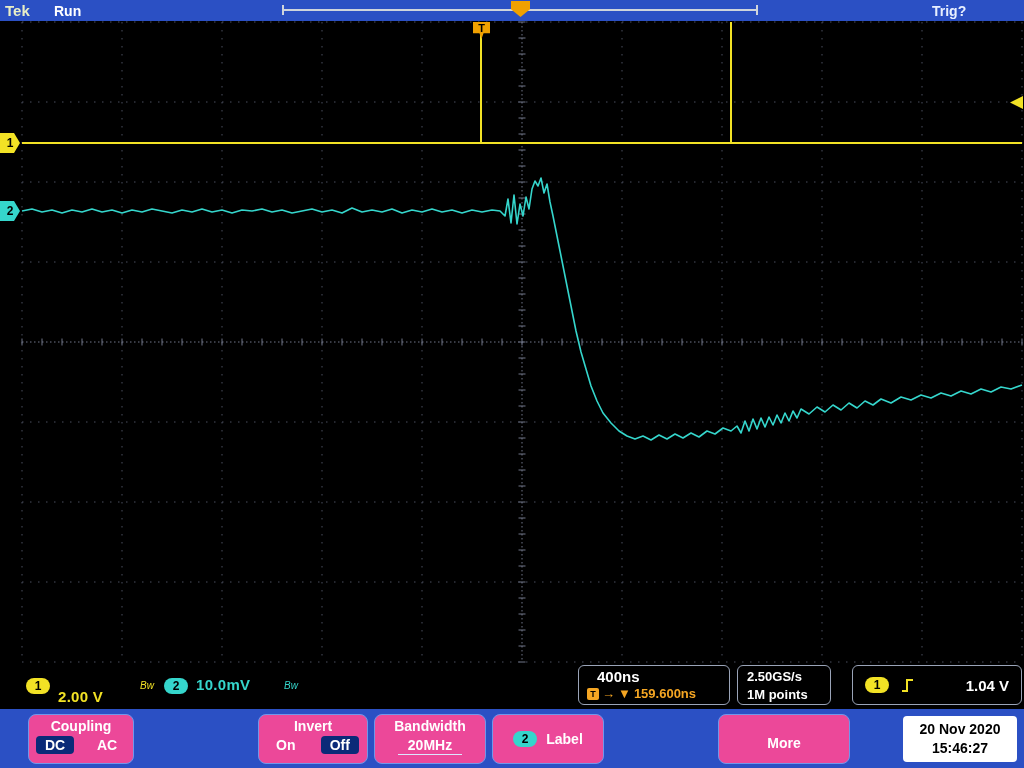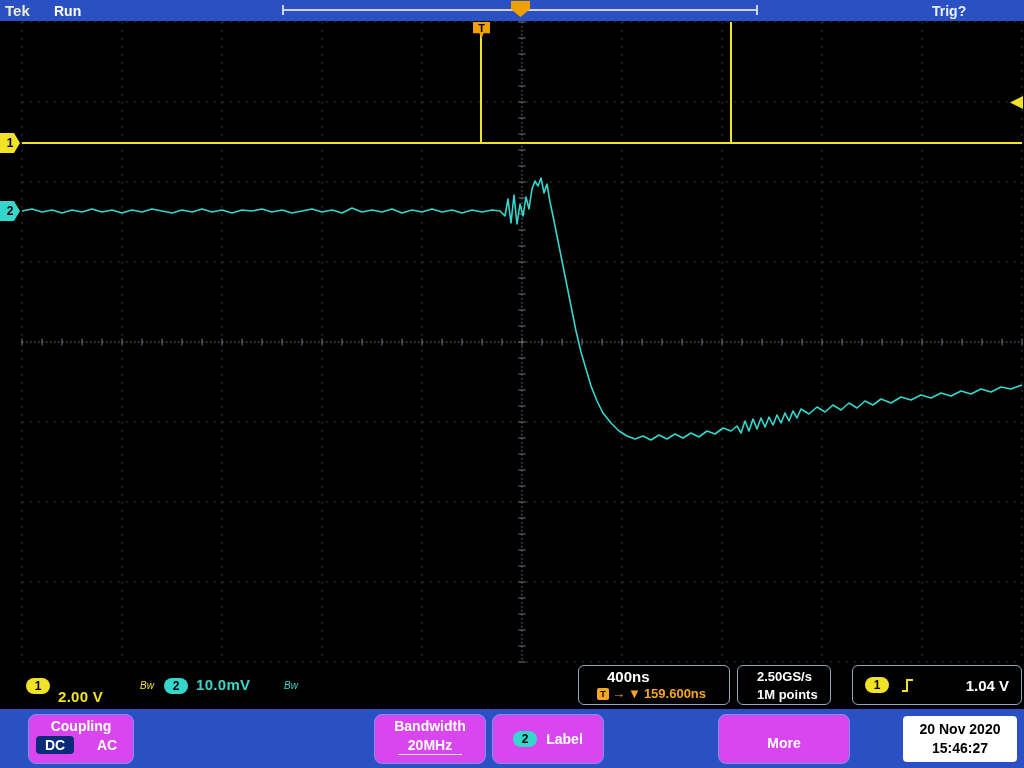--- a/index.html
+++ b/index.html
@@ -29,35 +29,35 @@
 
   
   .status{position:absolute;left:0;top:663px;width:1024px;height:46px;background:#000;}
   .pill{display:inline-flex;align-items:center;justify-content:center;width:24px;height:16px;
         border-radius:8px;color:#000;font-size:12px;font-weight:bold;}
   .pill.yel{background:#f2e225;} .pill.cyn{background:#35d6cc;}
   .s-abs{position:absolute;}
   .rdtext{font-size:15px;font-weight:bold;letter-spacing:.3px;}
   .yel-t{color:#f2e225;} .cyn-t{color:#35d6cc;}
   .bwicon{font-size:10px;font-weight:normal;font-style:italic;}
-  .sbox{position:absolute;top:2px;height:40px;border:1px solid #9aa4b8;border-radius:6px;box-sizing:border-box;padding-left:10px;}
+  .sbox{position:absolute;top:2px;height:40px;border:1px solid #9aa4b8;border-radius:6px;box-sizing:border-box;}
   .hbox{left:578px;width:152px;}
   .hbox .l1{color:#fff;font-size:15px;font-weight:bold;margin:2px 0 0 18px;}
   .hbox .l2{display:flex;align-items:center;gap:3px;margin:1px 0 0 8px;color:#f5a623;font-size:13px;font-weight:bold;}
   .tsq{display:inline-flex;align-items:center;justify-content:center;width:12px;height:12px;border-radius:2px;
        background:#f5a623;color:#000;font-size:9px;font-weight:bold;}
   .rbox{left:737px;width:94px;}
   .rbox div{color:#fff;font-size:13px;font-weight:bold;margin-left:9px;line-height:18px;}
   .rbox div:first-child{margin-top:2px;}
   .tbox{left:852px;width:170px;display:flex;align-items:center;gap:12px;padding:0 12px;}
   .tbox .lvl{margin-left:auto;color:#fff;font-size:15px;font-weight:bold;}
 
   
   .menu{position:absolute;left:0;top:709px;width:1024px;height:59px;background:#2b50c4;}
-  .group{position:absolute;top:5px;height:50px;background:#d946ef;border:1px solid #7097ea;border-radius:8px;box-sizing:border-box;}
+  .group{position:absolute;top:5px;height:50px;background:#ec4899;border:1px solid #7097ea;border-radius:8px;box-sizing:border-box;}
   .group .title{text-align:center;color:#fff;font-size:14px;font-weight:bold;margin-top:3px;}
   .opts{display:flex;justify-content:space-around;margin-top:2px;}
   .opt{color:#fff;font-size:14px;font-weight:bold;padding:1px 9px;border-radius:4px;}
   .opt.sel{background:#0b2a78;}
   .bwval{display:block;margin:3px auto 0;width:64px;text-align:center;color:#fff;font-size:14px;font-weight:bold;
          border-bottom:1px solid #dce6ff;padding-bottom:1px;}
   .labelrow{display:flex;align-items:center;justify-content:center;gap:9px;height:100%;}
   .labelrow .ltxt{color:#fff;font-size:14px;font-weight:bold;}
   .morerow{display:flex;align-items:flex-end;justify-content:center;height:100%;padding-bottom:12px;box-sizing:border-box;
            color:#fff;font-size:14px;font-weight:bold;border-radius:10px;}
@@ -257,20 +257,27 @@
   <div class="menu">
     <div class="group" style="left:28px;width:106px;">
       <div class="title">Coupling</div>
       <div class="opts">
         <span class="opt sel">DC</span>
         <span class="opt">AC</span>
       </div>
     </div>
 
 
+    <div class="group" style="left:258px;width:110px;">
+      <div class="title">Invert</div>
+      <div class="opts">
+        <span class="opt">On</span>
+        <span class="opt sel">Off</span>
+      </div>
+    </div>
 
     <div class="group" style="left:374px;width:112px;">
       <div class="title">Bandwidth</div>
       <span class="bwval">20MHz</span>
     </div>
 
     <div class="group" style="left:492px;width:112px;">
       <div class="labelrow">
         <span class="pill cyn">
           <span>2</span>

